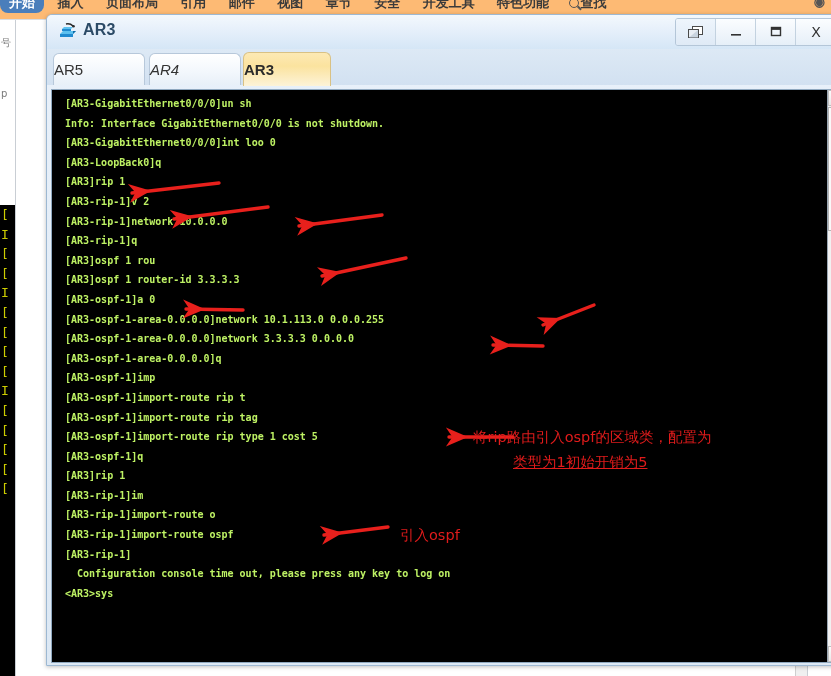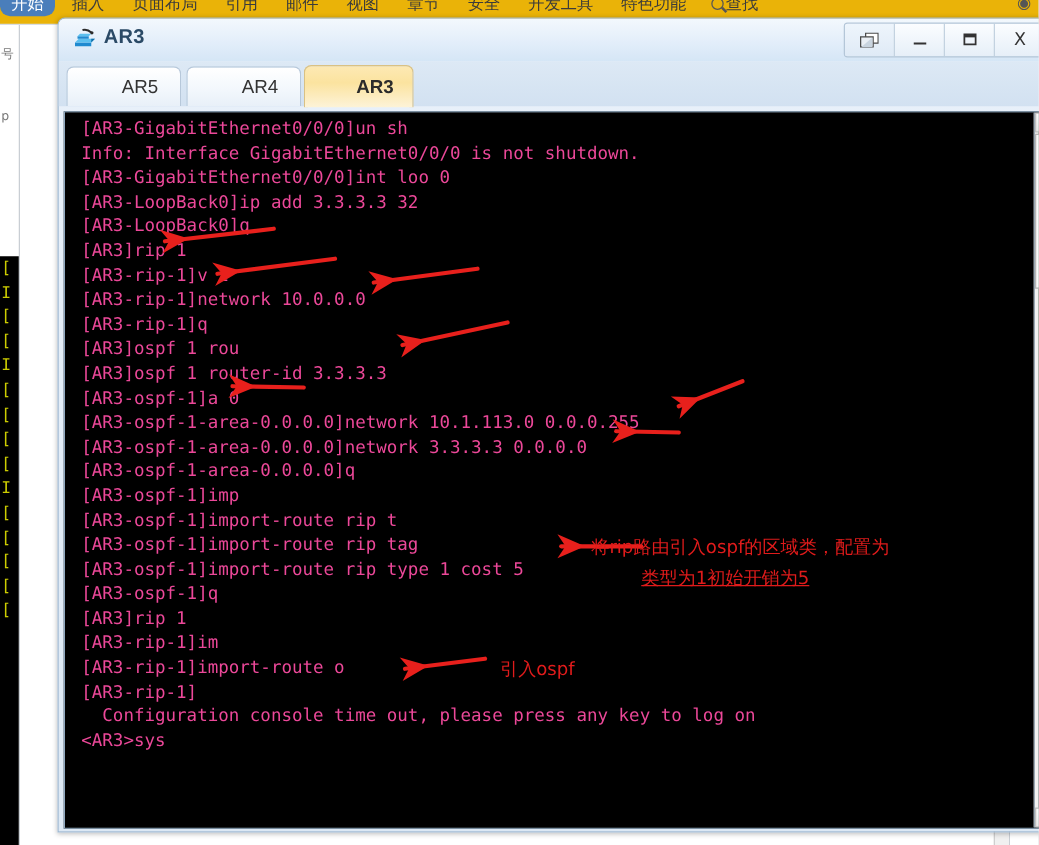--- a/index.html
+++ b/index.html
@@ -16,24 +16,25 @@
     position: relative;
     width: 831px; height: 676px;
     background: #ffffff;
     overflow: hidden;
   }
 
   
   .ribbon {
     position: absolute; left: 0; top: 0;
     width: 831px; height: 20px;
-    background: #eab308;
+    background: #fdba74;
     border-bottom: 1px solid #d8dde3;
     overflow: hidden;
     white-space: nowrap;
+    font-weight: bold;
   }
   .ribbon-tab {
     display: inline-block;
     position: relative;
     font-size: 13px;
     color: #3b3b3b;
     line-height: 20px;
     padding: 0 9px;
     
     top: -7px;
@@ -208,28 +209,27 @@
   }
   .tab {
     position: absolute;
     top: 4px;
     height: 32px;
     width: 92px;
     border: 1px solid #b7c8da;
     border-bottom: none;
     border-radius: 6px 6px 0 0;
     background: linear-gradient(to bottom, #ffffff 0%, #f2f7fc 60%, #e8f0f8 100%);
-    text-align: center;
+    text-align: left;
     line-height: 31px;
     font-size: 15px;
     color: #333;
-    padding-left: 26px;
   }
   .tab.t0 { left: 6px; }
-  .tab.t1 { left: 102px; }
+  .tab.t1 { left: 102px; font-style: italic; }
   .tab.t2 {
     left: 196px;
     width: 88px;
     background: linear-gradient(to bottom, #fde9b4 0%, #fbe39f 40%, #fdf3d8 100%);
     border-color: #d9c184;
     font-weight: bold;
     color: #2b2b2b;
     height: 34px;
     top: 3px;
     line-height: 33px;
@@ -246,26 +246,26 @@
   }
   .console {
     position: absolute;
     left: 0; top: 0;
     width: 777px; height: 574px;
     background: #000000;
     overflow: hidden;
     padding: 4px 0 0 13px;
   }
   .cline {
-    color: #ec4899;
+    color: #bef264;
     font-family: "DejaVu Sans Mono", monospace;
-    font-size: 14px;
+    font-size: 10px;
     line-height: 19.6px;
     white-space: pre;
-    font-weight: normal;
+    font-weight: bold;
     letter-spacing: 0px;
   }
   .cline.blank { color: transparent; }
 
   
   .con-scroll {
     position: absolute;
     right: 0; top: 0;
     width: 15px; height: 572px;
     background: #f1f1f1;
@@ -411,40 +411,40 @@
       <div class="tab t0">AR5</div>
       <div class="tab t1">AR4</div>
       <div class="tab t2">AR3</div>
     </div>
 
     <div class="console-wrap">
       <div class="console">
         <div class="cline">[AR3-GigabitEthernet0/0/0]un sh</div>
         <div class="cline">Info: Interface GigabitEthernet0/0/0 is not shutdown.</div>
         <div class="cline">[AR3-GigabitEthernet0/0/0]int loo 0</div>
-        <div class="cline">[AR3-LoopBack0]ip add 3.3.3.3 32</div>
         <div class="cline">[AR3-LoopBack0]q</div>
         <div class="cline">[AR3]rip 1</div>
         <div class="cline">[AR3-rip-1]v 2</div>
         <div class="cline">[AR3-rip-1]network 10.0.0.0</div>
         <div class="cline">[AR3-rip-1]q</div>
         <div class="cline">[AR3]ospf 1 rou</div>
         <div class="cline">[AR3]ospf 1 router-id 3.3.3.3</div>
         <div class="cline">[AR3-ospf-1]a 0</div>
         <div class="cline">[AR3-ospf-1-area-0.0.0.0]network 10.1.113.0 0.0.0.255</div>
         <div class="cline">[AR3-ospf-1-area-0.0.0.0]network 3.3.3.3 0.0.0.0</div>
         <div class="cline">[AR3-ospf-1-area-0.0.0.0]q</div>
         <div class="cline">[AR3-ospf-1]imp</div>
         <div class="cline">[AR3-ospf-1]import-route rip t</div>
         <div class="cline">[AR3-ospf-1]import-route rip tag</div>
         <div class="cline">[AR3-ospf-1]import-route rip type 1 cost 5</div>
         <div class="cline">[AR3-ospf-1]q</div>
         <div class="cline">[AR3]rip 1</div>
         <div class="cline">[AR3-rip-1]im</div>
         <div class="cline">[AR3-rip-1]import-route o</div>
+        <div class="cline">[AR3-rip-1]import-route ospf</div>
         <div class="cline">[AR3-rip-1]</div>
         <div class="cline blank"></div>
         <div class="cline blank"></div>
         <div class="cline">  Configuration console time out, please press any key to log on</div>
         <div class="cline blank"></div>
         <div class="cline">&lt;AR3&gt;sys</div>
       </div>
 
       <div class="con-scroll">
         <div class="sb-up">▲</div>

